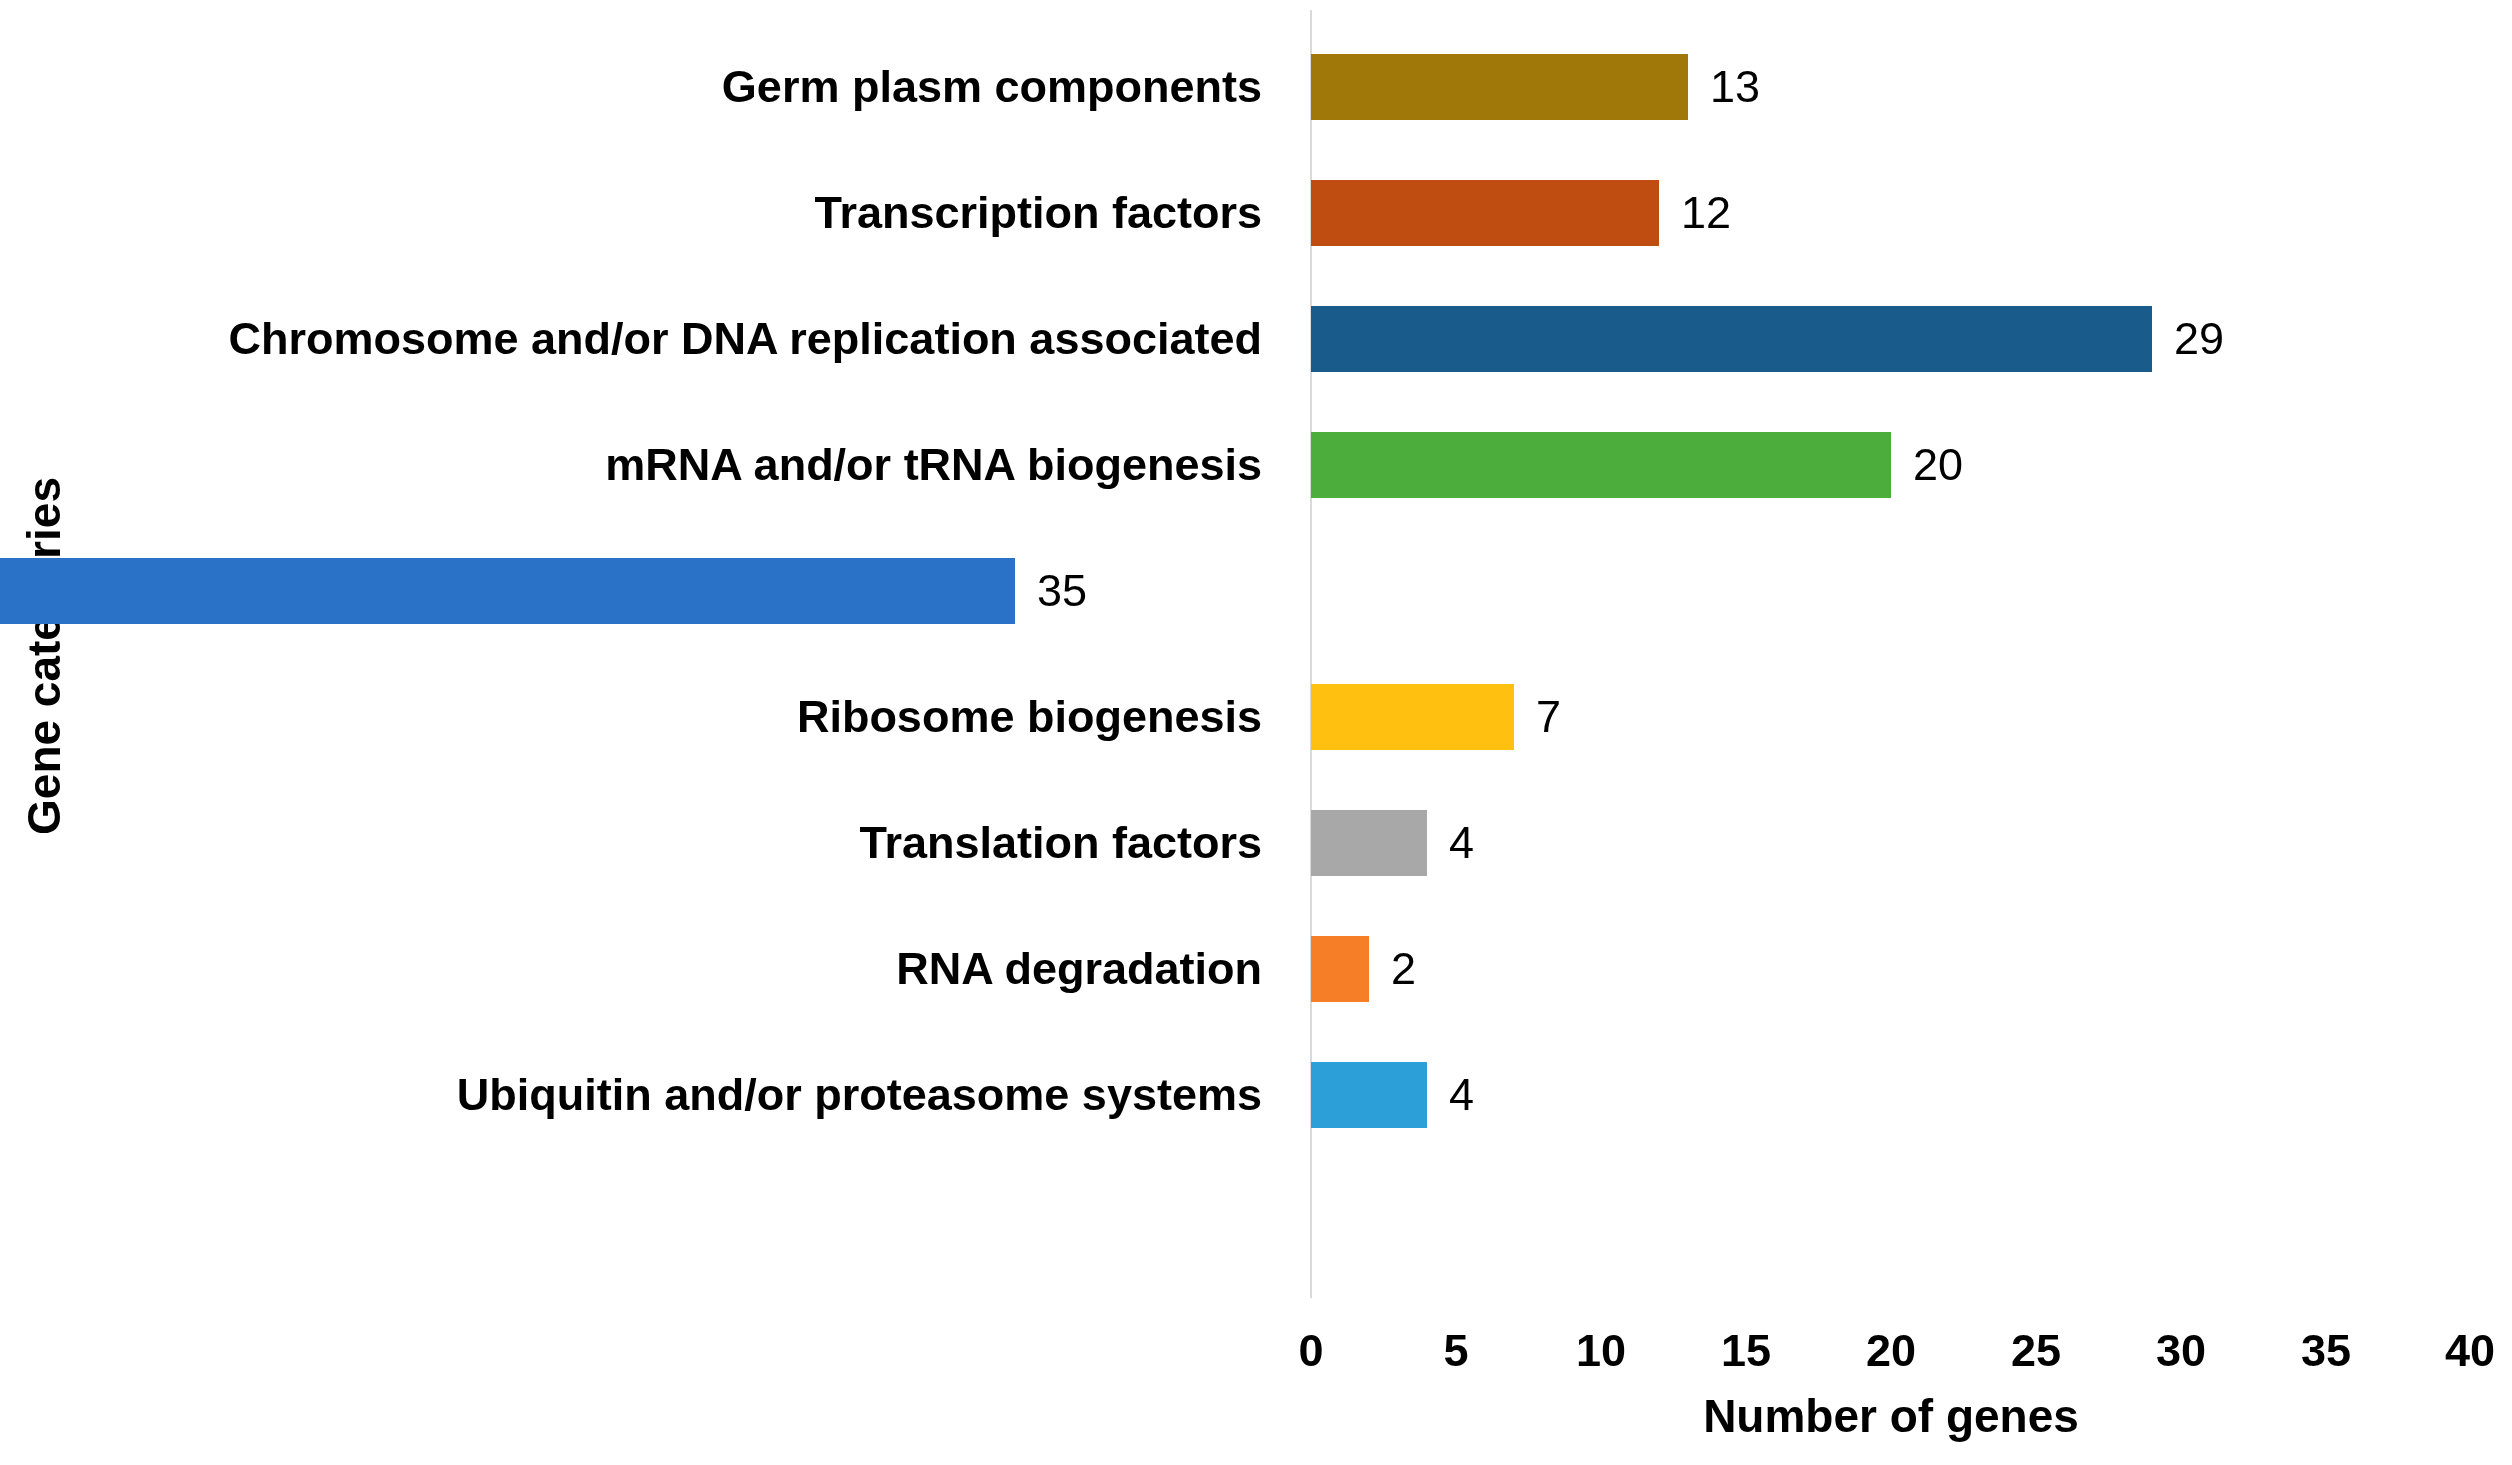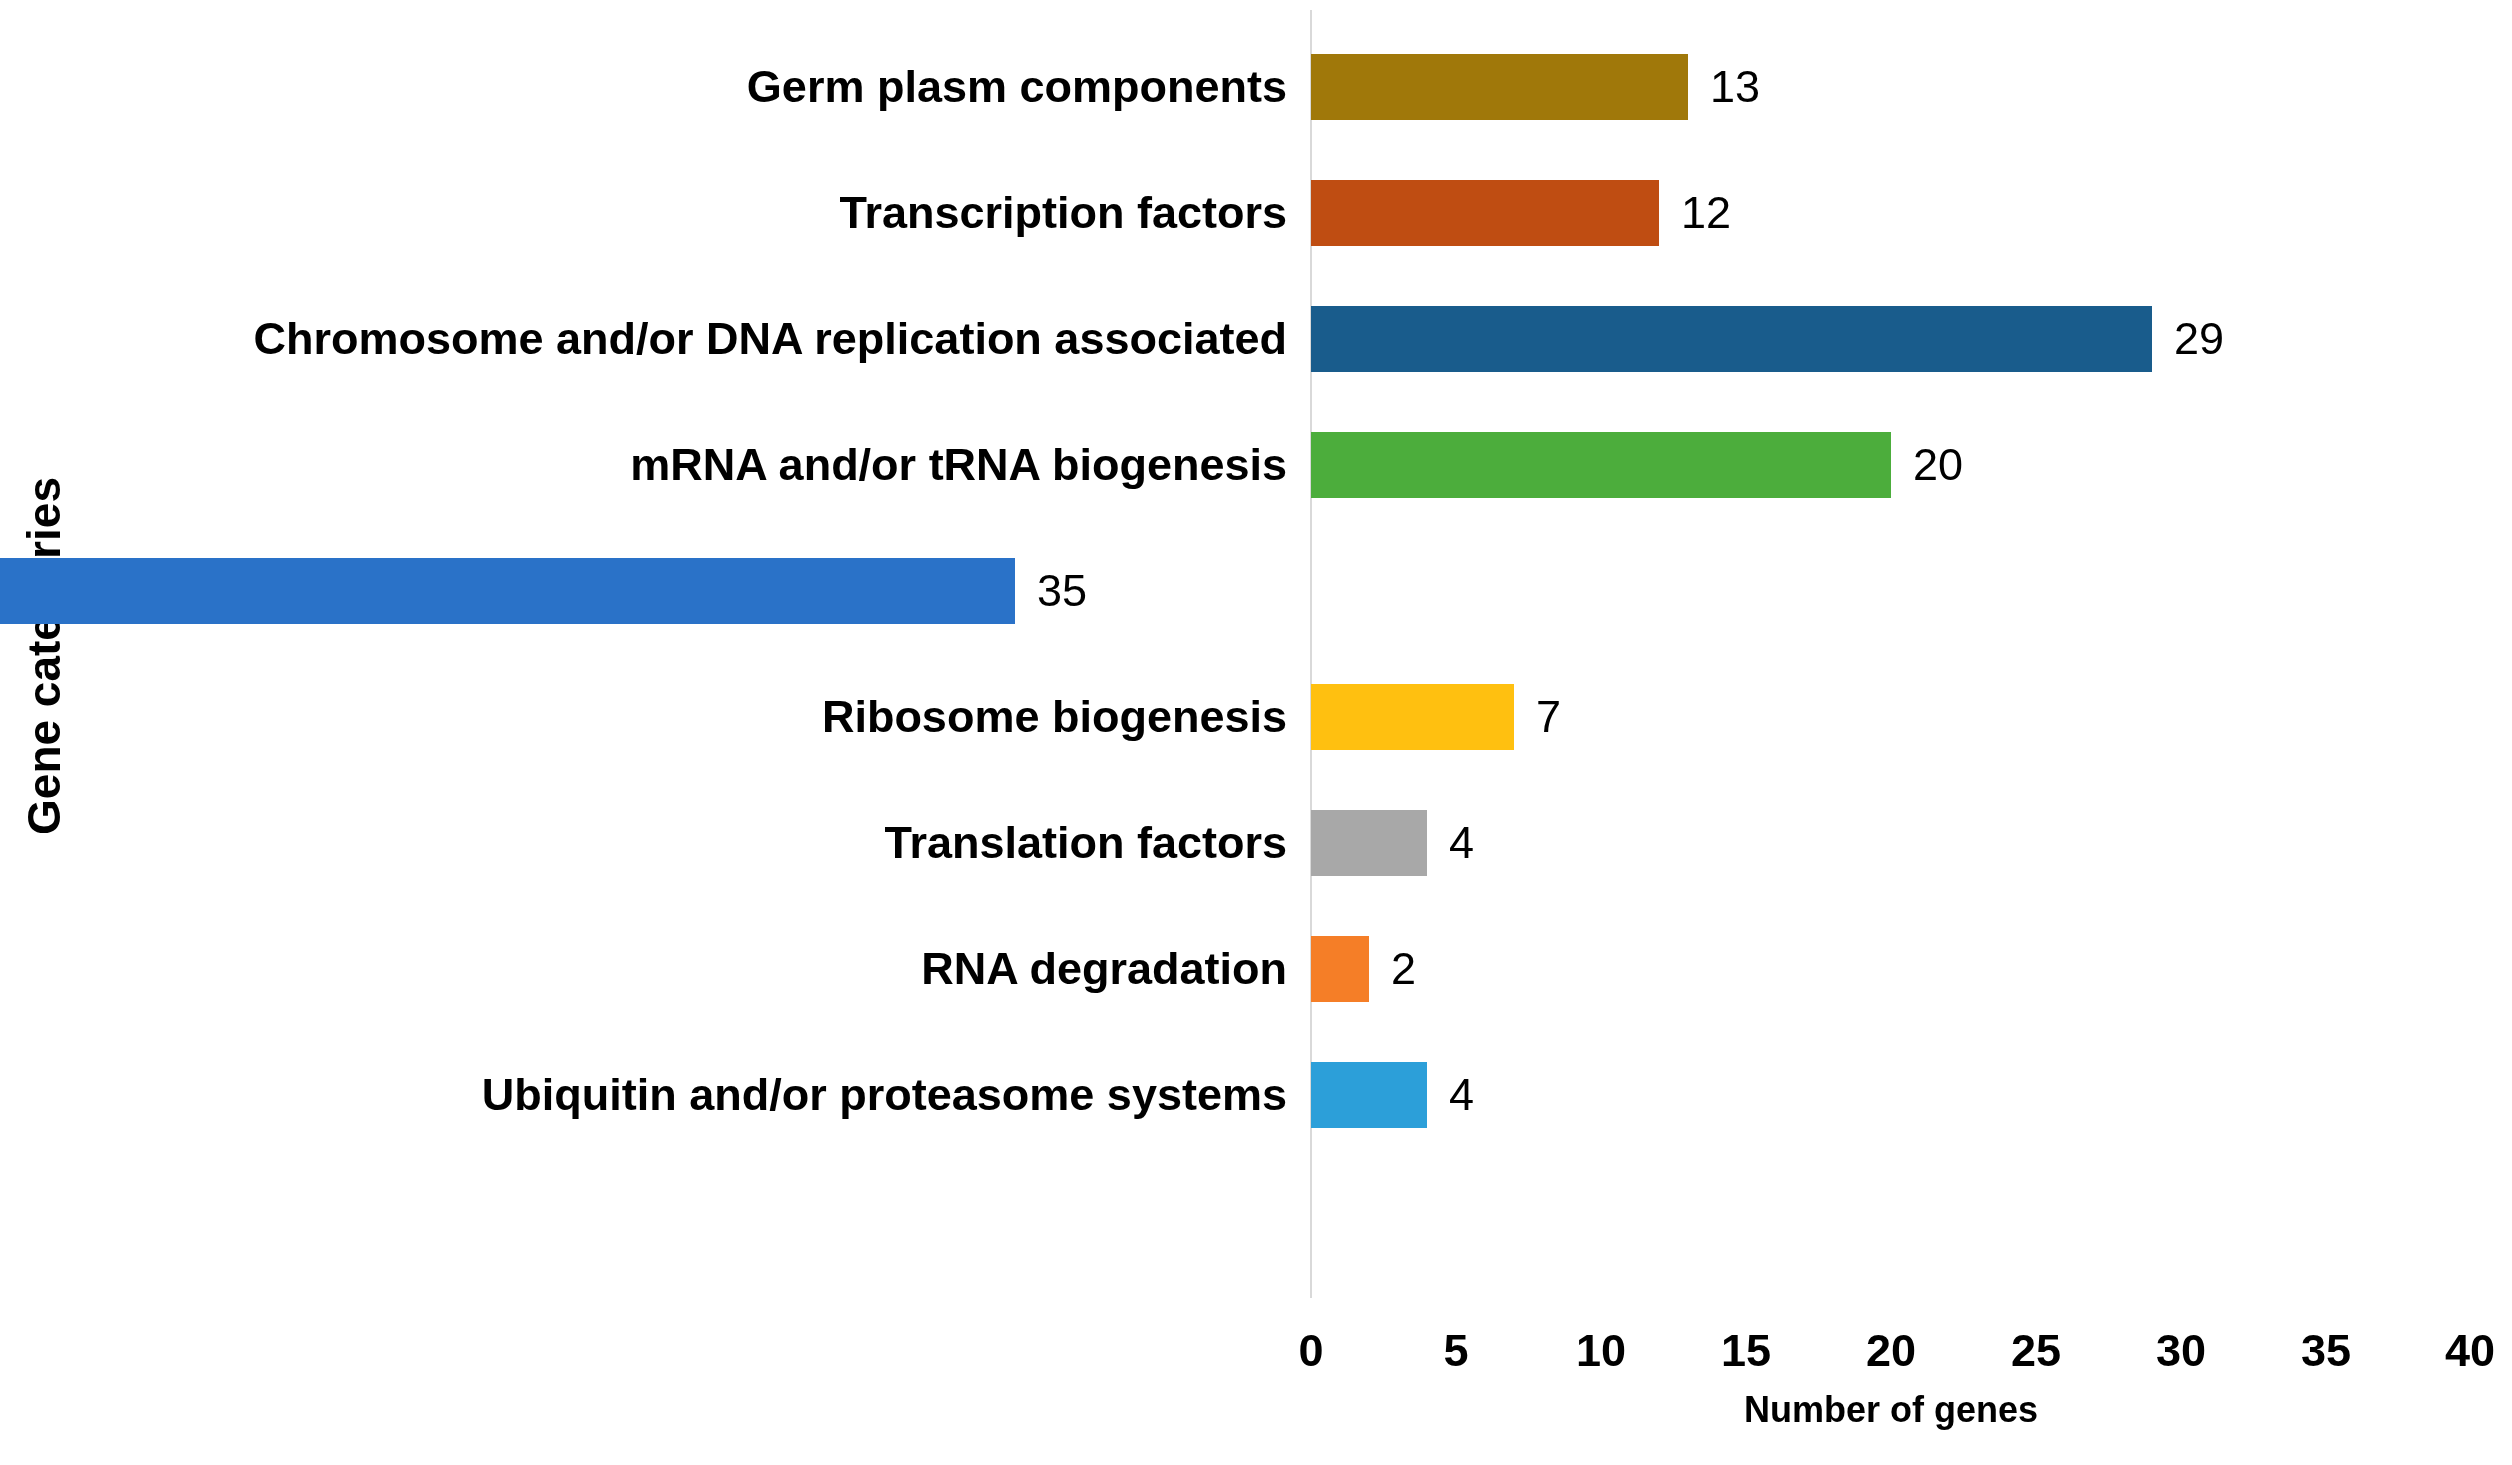--- a/index.html
+++ b/index.html
@@ -27,21 +27,21 @@
     position: absolute;
     white-space: nowrap;
     transform: translate(-50%, -50%) rotate(-90deg);
     font-size: 46px;
     font-weight: bold;
     color: #000000;
   }
   #x-axis-title {
     position: absolute;
     transform: translateX(-50%);
-    font-size: 36px;
+    font-size: 46px;
     font-weight: bold;
     color: #000000;
     white-space: nowrap;
   }
   #ticks-layer { position: absolute; left: 0; top: 0; width: 100%; height: 100%; }
   .tick-label {
     position: absolute;
     transform: translateX(-50%);
     font-size: 45px;
     font-weight: bold;
@@ -55,21 +55,21 @@
     width: 2512px;
   }
   .row {
     display: flex;
     align-items: center;
     height: 126px;
   }
   .cat-label {
     width: 1311px;
     box-sizing: border-box;
-    padding-right: 24px;
+    padding-right: 49px;
     text-align: right;
     font-size: 45px;
     font-weight: bold;
     color: #000000;
     flex: 0 0 auto;
     white-space: nowrap;
   }
   .bar {
     height: 66px;
     flex: 0 0 auto;

